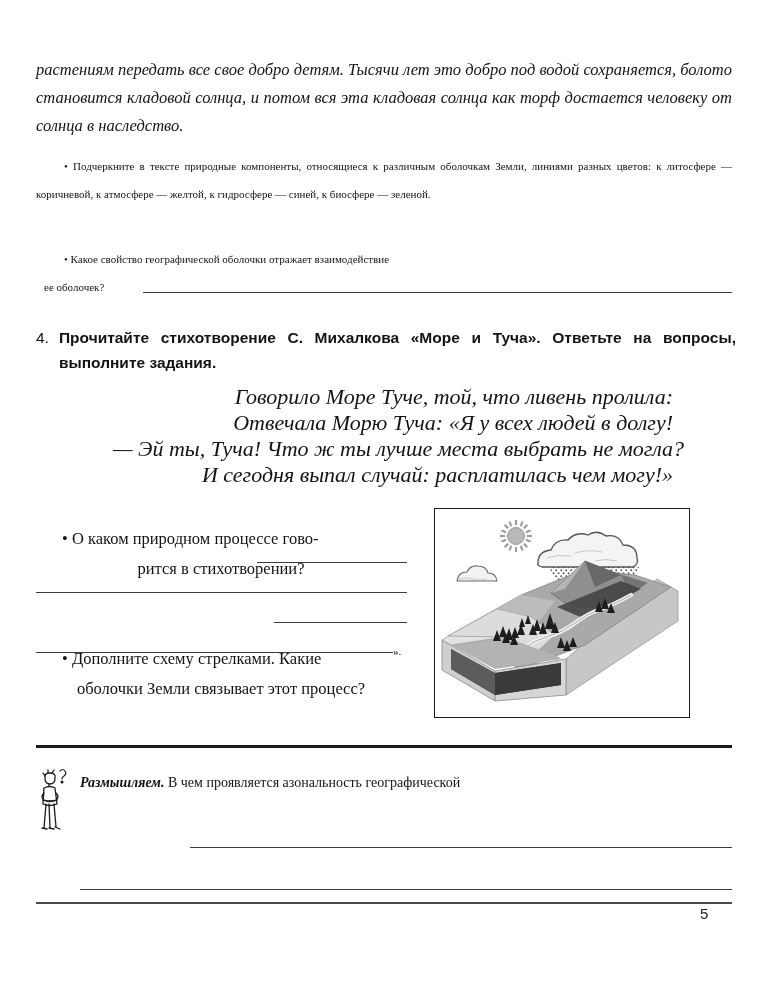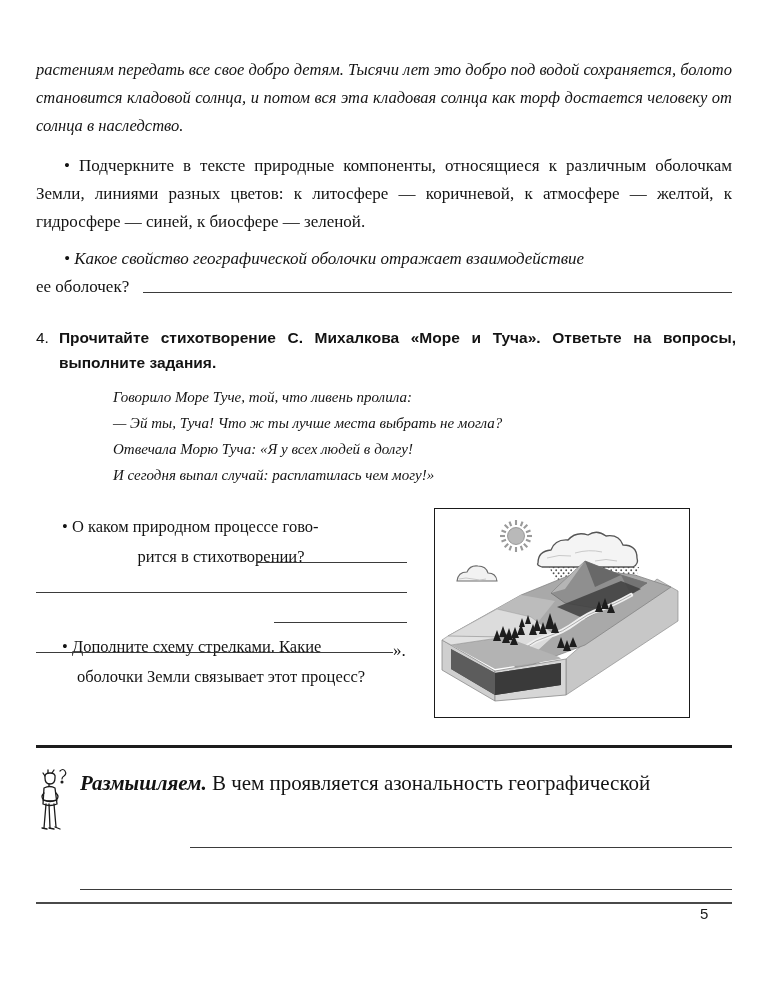--- a/index.html
+++ b/index.html
@@ -26,21 +26,21 @@
   .serif-italic {
     font-family: "Liberation Serif", serif;
     font-style: italic;
     font-size: 16.5px;
     line-height: 28px;
     text-align: justify;
     color: #131313;
   }
   .serif-roman {
     font-family: "Liberation Serif", serif;
-    font-size: 17px;
+    font-size: 11px;
     line-height: 28px;
     text-align: justify;
     color: #131313;
   }
   .sans {
     font-family: "Liberation Sans", sans-serif;
     font-size: 15.5px;
     line-height: 25px;
     color: #131313;
   }
@@ -61,21 +61,21 @@
     width: 696px;
   }
   .bullets-a p { margin: 0; text-indent: 28px; }
 
   .bullet-q2 {
     position: absolute;
     left: 36px;
     top: 245px;
     width: 696px;
   }
-  .bullet-q2 p { margin: 0; text-indent: 28px; font-style: italic; }
+  .bullet-q2 p { margin: 0; text-indent: 28px; }
 
   
   .ansline {
     position: absolute;
     border-bottom: 1.6px solid #3b3b3b;
   }
 
   .task4 {
     position: absolute;
     left: 36px;
@@ -90,31 +90,32 @@
   .poem {
     position: absolute;
     left: 113px;
     top: 384px;
     width: 560px;
   }
   .poem p {
     margin: 0;
     font-family: "Liberation Serif", serif;
     font-style: italic;
-    font-size: 15px;
+    font-size: 22px;
     line-height: 26px;
     color: #131313;
     white-space: nowrap;
+    text-align: right;
   }
 
   
   .qcol {
     position: absolute;
     left: 36px;
-    top: 512px;
+    top: 524px;
     width: 370px;
   }
   .qcol p {
     margin: 0;
     font-family: "Liberation Serif", serif;
     font-size: 16.5px;
     line-height: 30px;
     text-align: justify;
     color: #131313;
   }
@@ -155,21 +156,21 @@
 
   .think-text {
     position: absolute;
     left: 80px;
     top: 768px;
     width: 652px;
   }
   .think-text p {
     margin: 0;
     font-family: "Liberation Serif", serif;
-    font-size: 21px;
+    font-size: 14px;
     line-height: 30px;
     text-align: justify;
     color: #131313;
   }
   .think-text .lead {
     font-weight: bold;
     font-style: italic;
   }
 
   .pageno {
@@ -190,34 +191,34 @@
     <p class="serif-italic">растениям передать все свое добро детям. Тысячи лет это добро под водой сохраняется, болото становится кладовой солнца, и потом вся эта кладовая солнца как торф достается человеку от солнца в наследство.</p>
   </div>
 
   <div class="bullets-a">
     <p class="serif-roman">• Подчеркните в тексте природные компоненты, относящиеся к различным оболочкам Земли, линиями разных цветов: к литосфере — коричневой, к атмосфере — желтой, к гидросфере — синей, к биосфере — зеленой.</p>
   </div>
 
   <div class="bullet-q2">
     <p class="serif-roman">• Какое свойство географической оболочки отражает взаимодействие</p>
   </div>
-  <div style="position:absolute; left:36px; top:273px; width:696px;">
+  <div style="position:absolute; left:44px; top:273px; width:696px;">
     <span class="serif-roman">ее оболочек?</span>
   </div>
   <div class="ansline" style="left:143px; top:292px; width:589px;"></div>
 
   <div class="task4">
     <span class="sans num">4.</span>
     <span class="sans body">Прочитайте стихотворение С. Михалкова «Море и Туча». Ответьте на вопросы, выполните задания.</span>
   </div>
 
   <div class="poem">
     <p>Говорило Море Туче, той, что ливень пролила:</p>
+    <p>Отвечала Морю Туча: «Я у всех людей в долгу!</p>
     <p>— Эй ты, Туча! Что ж ты лучше места выбрать не могла?</p>
-    <p>Отвечала Морю Туча: «Я у всех людей в долгу!</p>
     <p>И сегодня выпал случай: расплатилась чем могу!»</p>
   </div>
 
   <div class="qcol">
     <p class="ind">• О каком природном процессе гово-</p>
     <p class="nojust">рится в стихотворении?</p>
     <p class="nojust" style="height:30px;"></p>
     <p class="nojust" style="height:30px;"></p>
     <p class="ind">• Дополните схему стрелками. Какие</p>
     <p class="nojust">оболочки Земли связывает этот процесс?</p>

